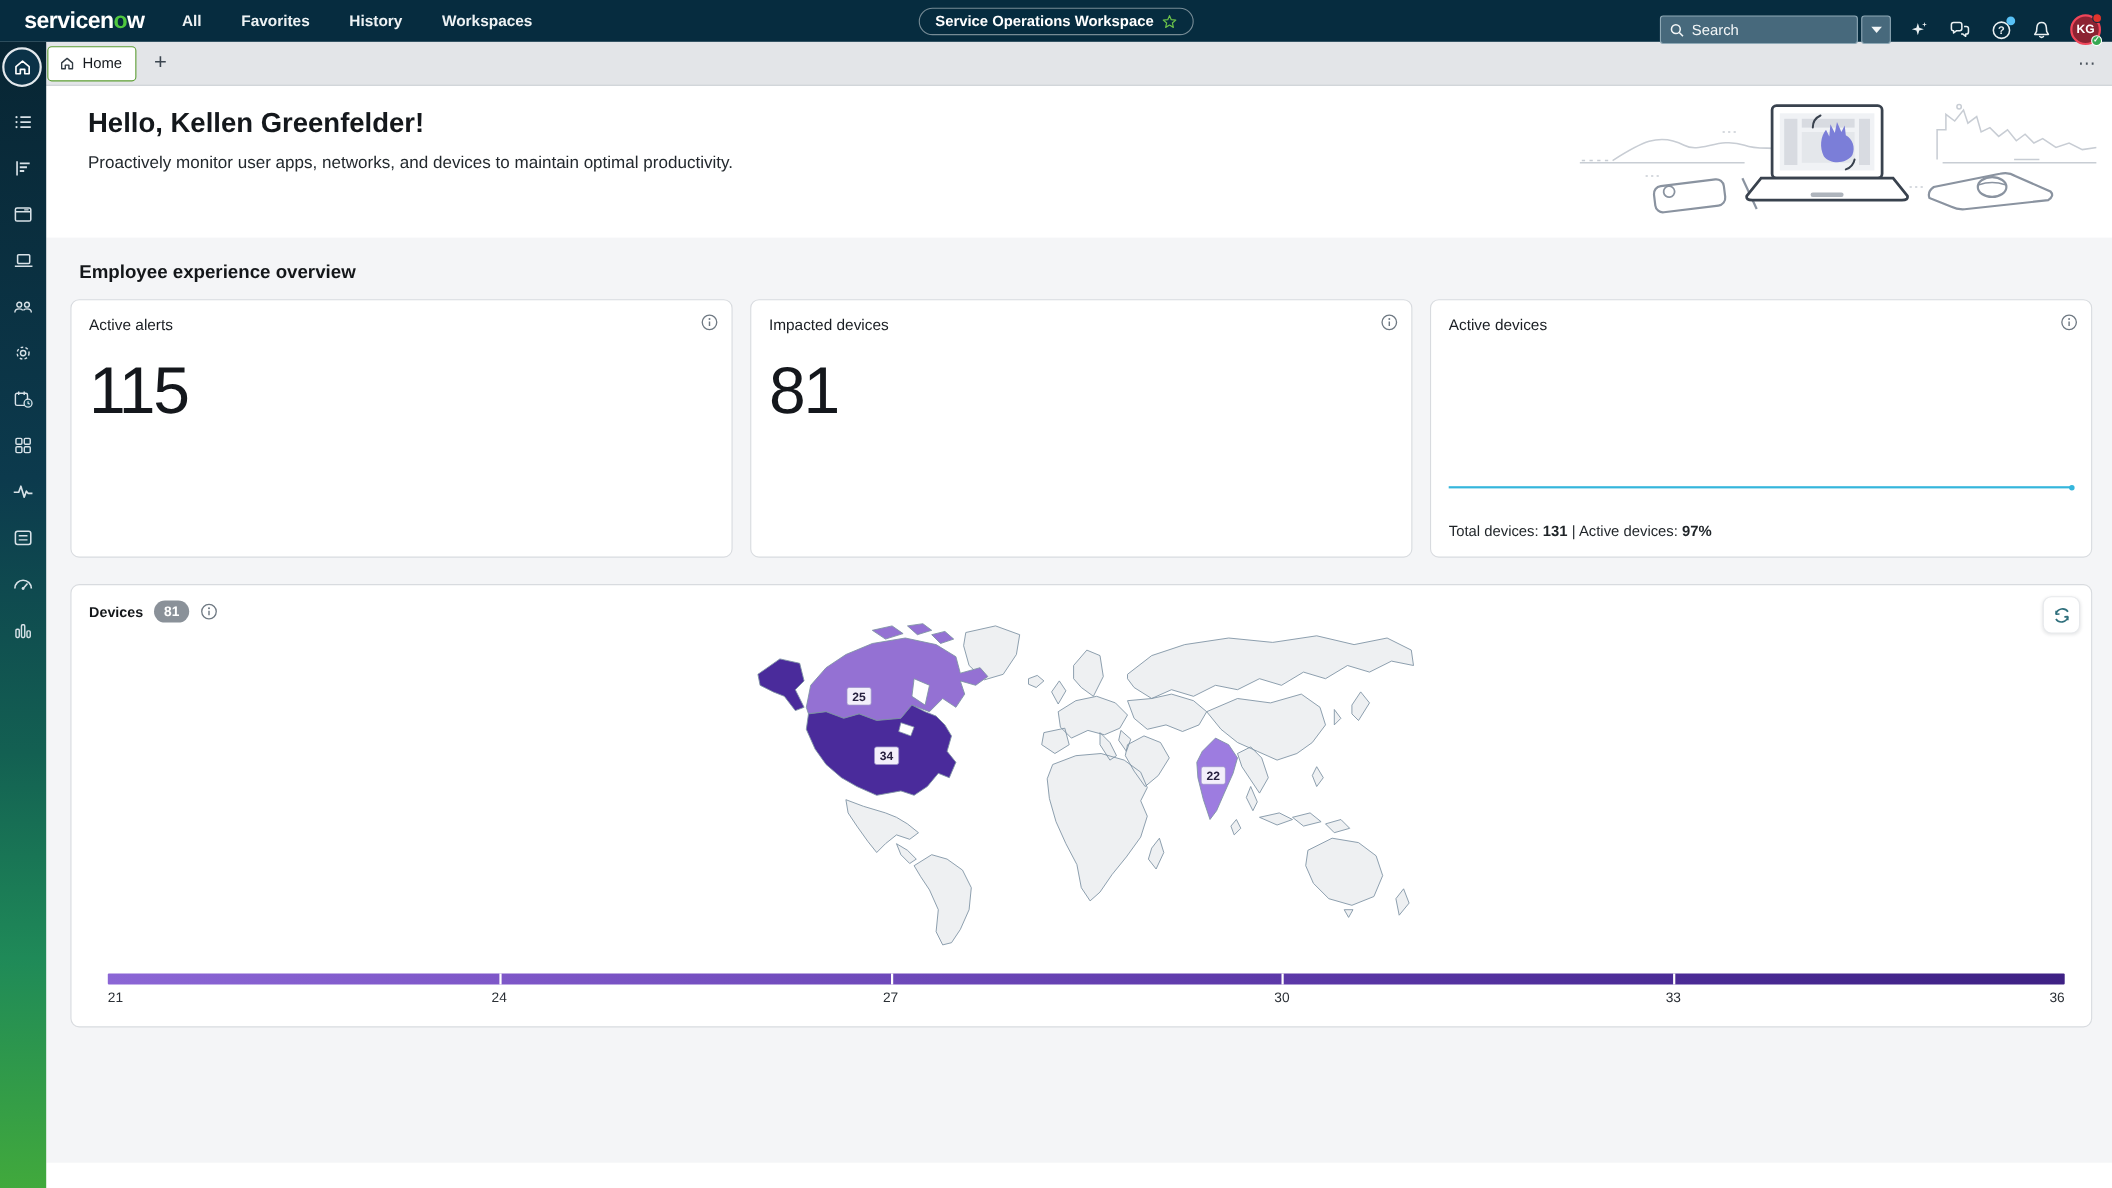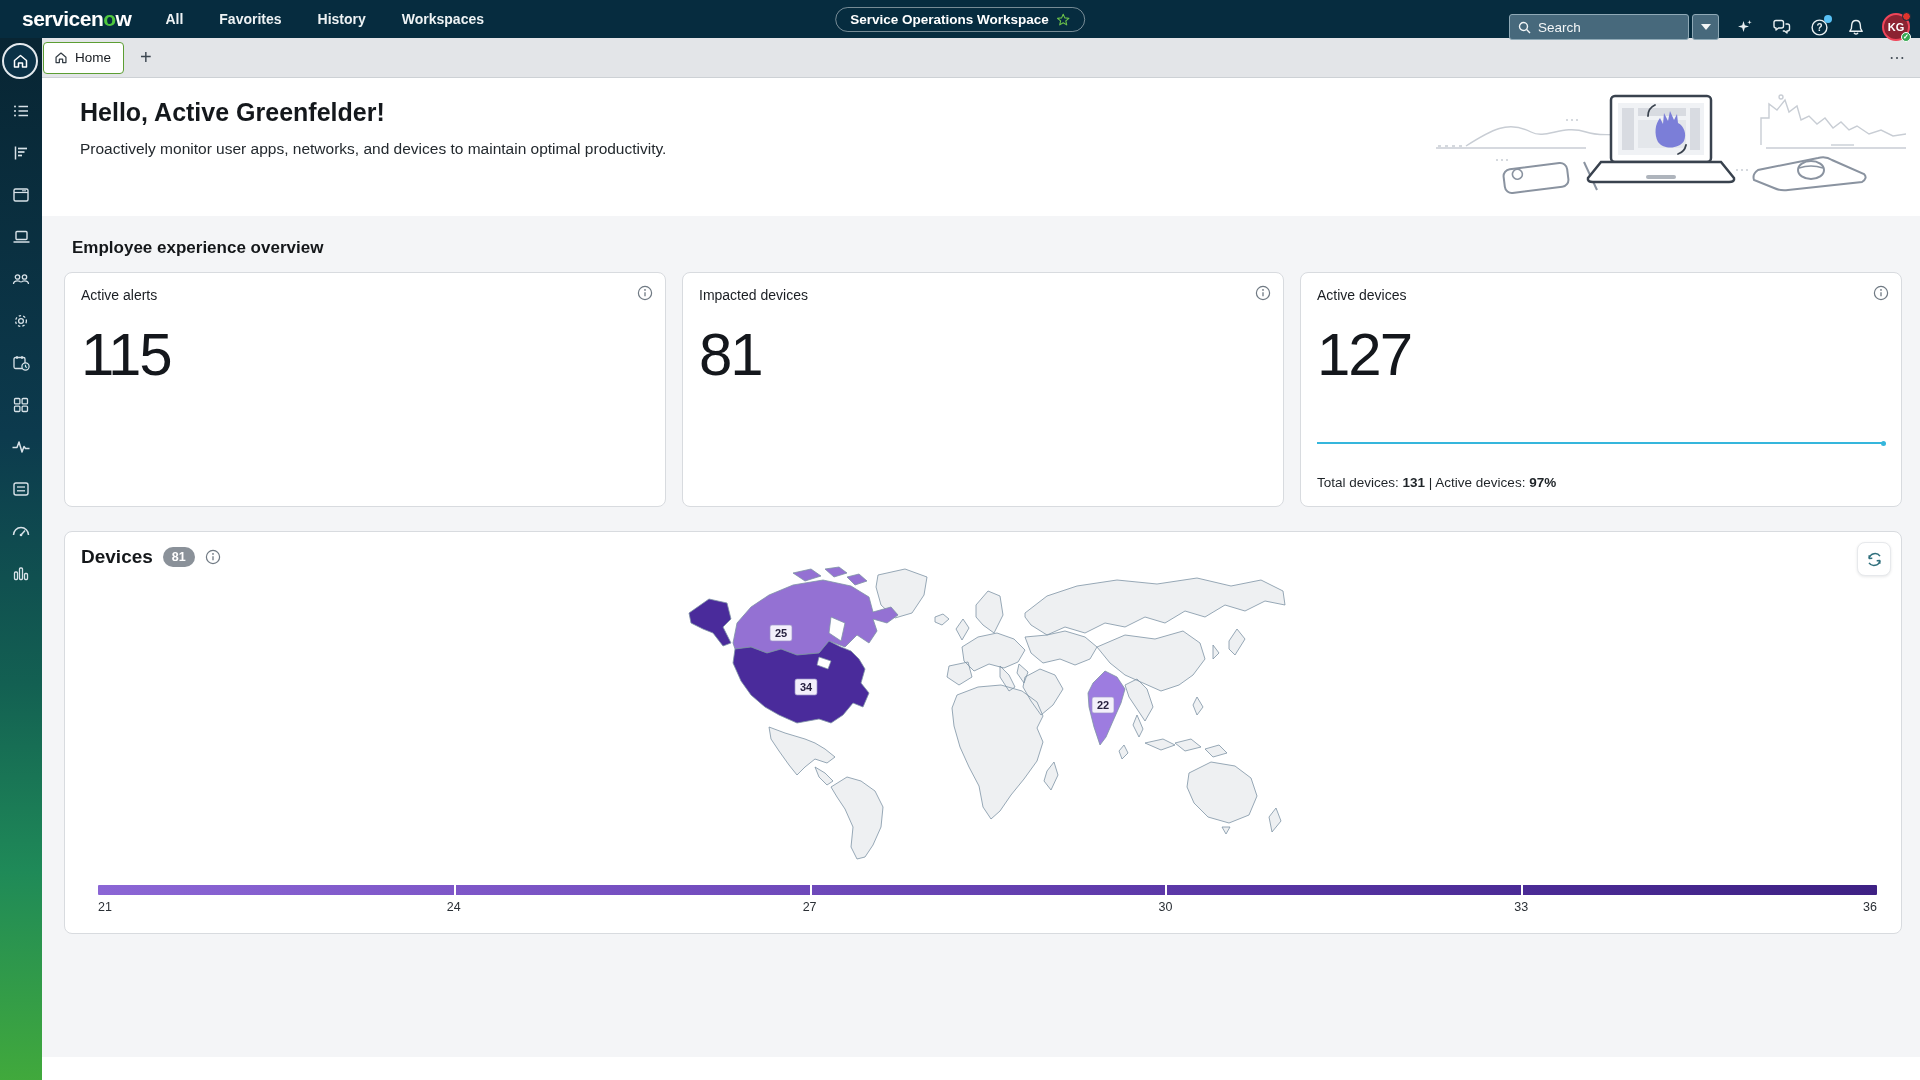--- a/index.html
+++ b/index.html
@@ -76,21 +76,21 @@
   .info-btn { position:absolute; top:12px; right:12px; cursor:pointer; width:16px; height:16px; }
   .spark { position:absolute; left:16px; right:16px; bottom:62px; height:2px; background:#35B6DC; }
   .spark::after { content:""; position:absolute; right:-1px; top:-1.5px; width:5px; height:5px;
     border-radius:50%; background:#35B6DC; }
   .kpi-footer { position:absolute; left:16px; bottom:16px; font-size:13.5px; color:#1F2428; }
   .kpi-footer b { font-weight:700; }
 
   .devices-card { margin-top:24px; height:403px; background:#fff; border:1px solid #D8DBDF;
     border-radius:8px; position:relative; padding:14px 16px; }
   .devices-head { display:flex; align-items:center; gap:10px; position:relative; z-index:3; }
-  .devices-title { font-size:19px; font-weight:700; color:#14171A; }
+  .devices-title { font-size:13px; font-weight:700; color:#14171A; }
   .devices-badge { background:#8A9199; color:#fff; font-size:12.5px; font-weight:700;
     padding:3px 9px; border-radius:11px; }
   .refresh-btn { position:absolute; top:10px; right:10px; width:34px; height:34px; border-radius:8px;
     background:#fff; border:1px solid #E7E9EC; box-shadow:0 1px 3px rgba(20,30,40,0.10);
     display:flex; align-items:center; justify-content:center; cursor:pointer; z-index:3; }
   .map-wrap { position:absolute; top:33px; left:0; right:0; text-align:center; }
 
   .legend { position:absolute; left:33px; right:24px; bottom:18px;margin-top:24px; }
   .legend-bar { position:relative; height:10px; border-radius:1px;
     background:linear-gradient(90deg,#8B66D5 0%,#7E57C8 20%,#6E49BA 40%,#5C38A8 60%,#4B2B96 80%,#3E2184 100%); }
@@ -272,21 +272,21 @@
     </svg>
     <span>Home</span>
   </div>
   <div class="tab-add">+</div>
   <div class="tab-overflow">⋯</div>
 </div>
 
 <div id="main">
 
   <div id="hero">
-    <div class="greet-title">Hello, Active Greenfelder!</div>
+    <div class="greet-title">Hello, Kellen Greenfelder!</div>
     <div class="greet-sub">Proactively monitor user apps, networks, and devices to maintain optimal productivity.</div>
     <svg class="hero-art" width="470" height="110" viewBox="0 0 470 110">
       <g stroke="#C8CDD4" stroke-width="1.4" fill="none">
         <line x1="2" y1="56" x2="26" y2="56" stroke-dasharray="3 4"></line>
         <path d="M30,56 C55,40 72,30 95,42 C110,50 126,34 150,42 C166,48 182,40 206,52"></path>
         <line x1="0" y1="58" x2="150" y2="58"></line>
         <line x1="330" y1="58" x2="470" y2="58"></line>
         <path d="M325,55 L325,28 L333,28 L333,14 L341,20 L349,10 L353,22 L361,16 L365,30 L373,26 L381,34 L389,28 L397,38 L405,32 L413,40 L421,36 L433,44 L445,40 L457,46 L470,44"></path>
         <circle cx="345" cy="7" r="2"></circle>
         <line x1="60" y1="70" x2="75" y2="70" stroke-dasharray="2 3"></line>
@@ -346,21 +346,20 @@
         <div class="kpi-value">81</div>
       </div>
 
       <div class="kpi-card">
         <div class="kpi-title">Active devices</div>
         <svg class="info-btn" viewBox="0 0 16 16">
           <circle cx="8" cy="8" r="6.6" fill="none" stroke="#6F7983" stroke-width="1.2"></circle>
           <circle cx="8" cy="4.9" r="0.9" fill="#6F7983"></circle>
           <line x1="8" y1="7.2" x2="8" y2="11.3" stroke="#6F7983" stroke-width="1.3"></line>
         </svg>
-        <div class="kpi-value">127</div>
         <div class="spark"></div>
         <div class="kpi-footer"><span>Total devices: </span><b>131</b><span> | </span><span>Active devices: </span><b>97%</b></div>
       </div>
     </div>
 
     <div class="devices-card">
       <div class="devices-head">
         <div class="devices-title">Devices</div>
         <div class="devices-badge">81</div>
         <svg width="16" height="16" viewBox="0 0 16 16" style="cursor:pointer">

